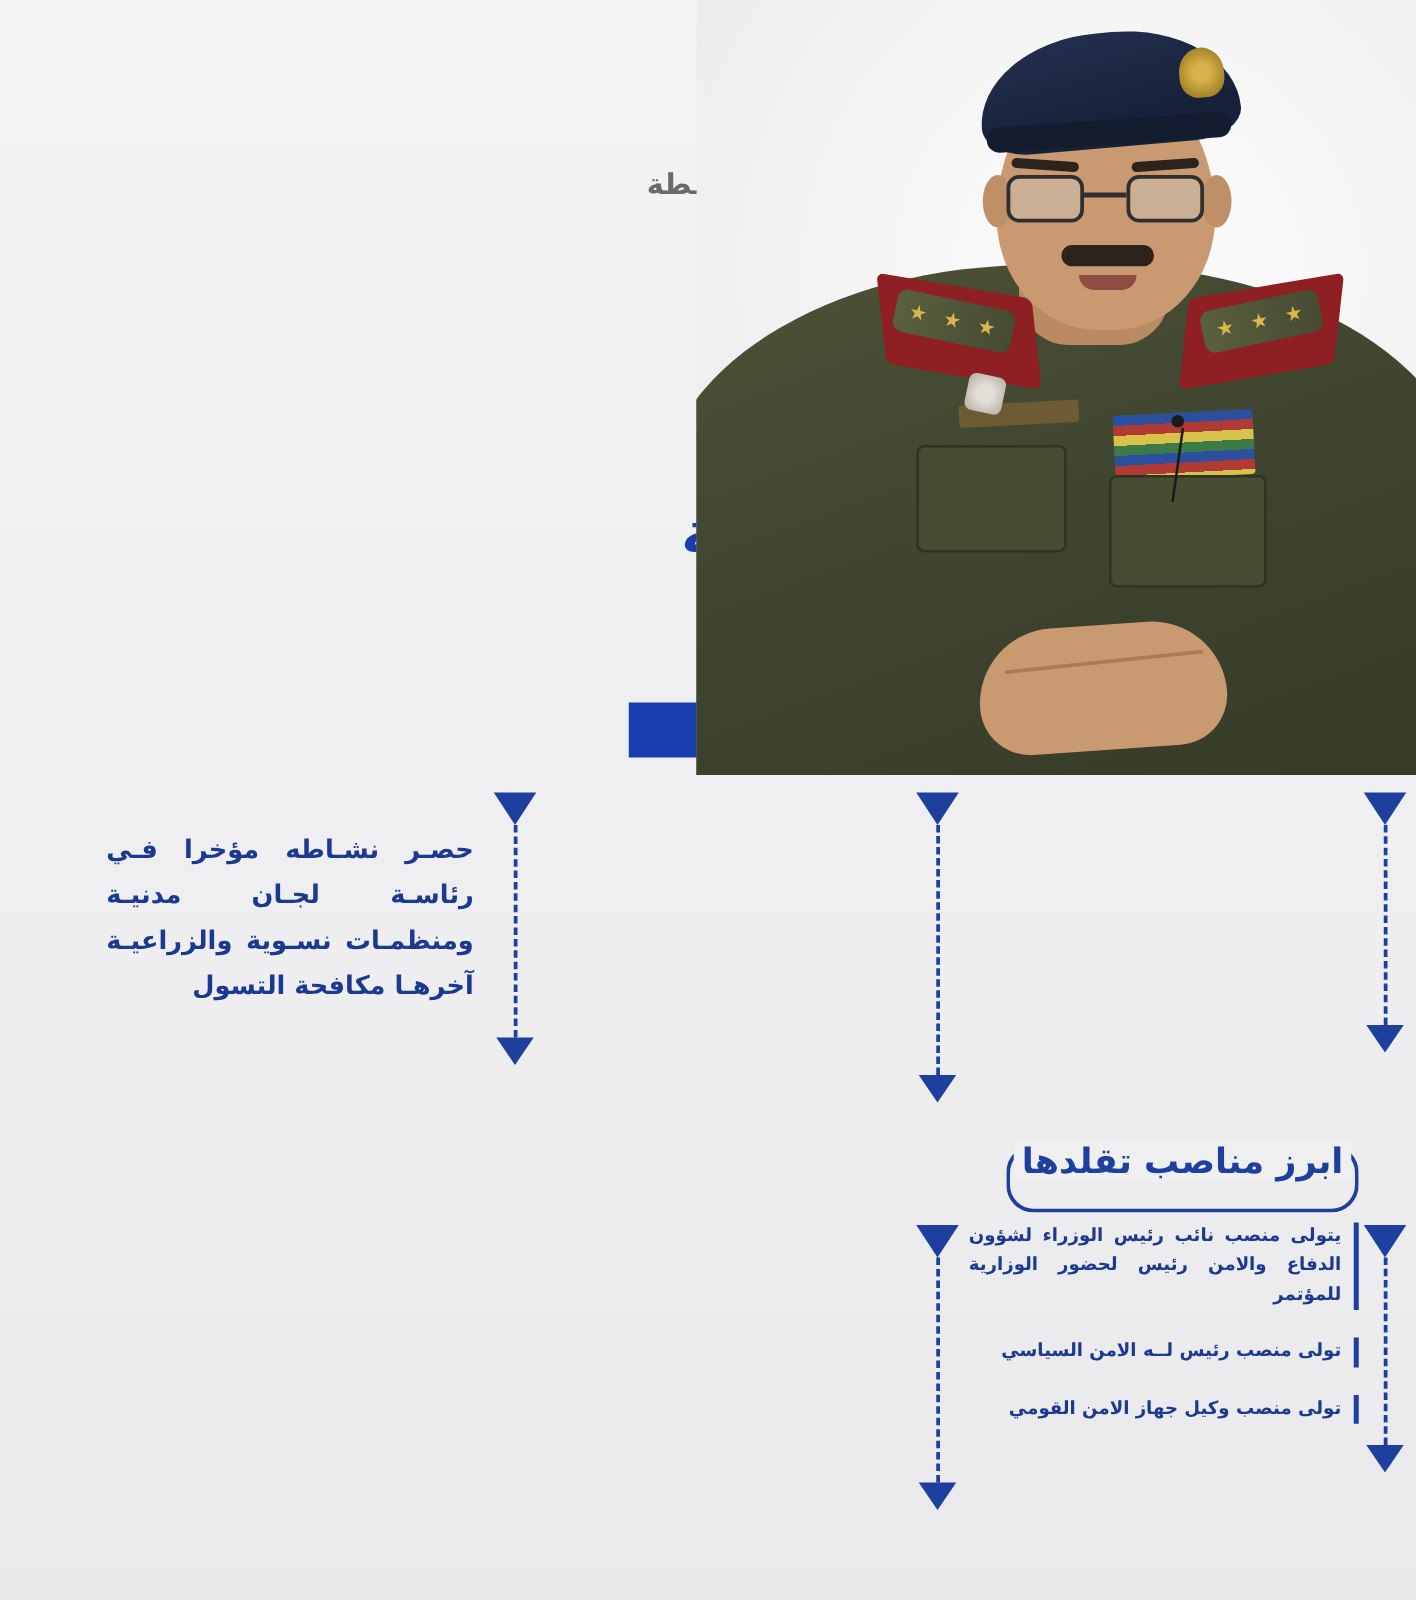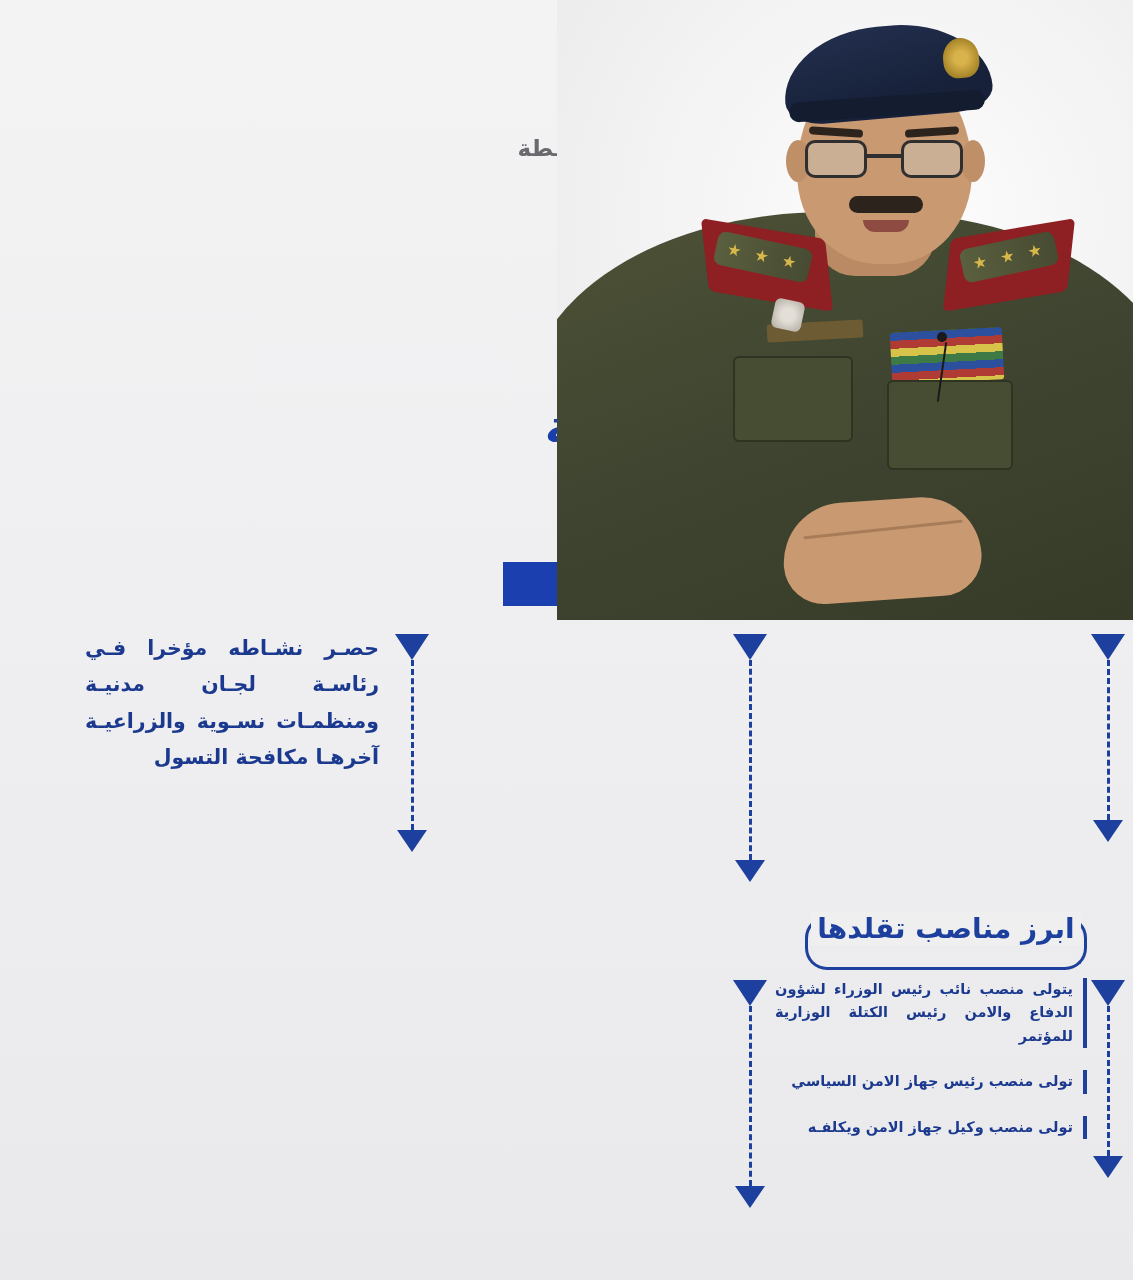--- a/index.html
+++ b/index.html
@@ -187,21 +187,21 @@
     text-align: justify;
     text-align-last: right;
     font-size: 20.5px;
     line-height: 1.78;
     font-weight: bold;
     color: #1b3a8f;
     padding-right: 6px;
   }
   .col-r { right: 46px; width: 330px; }
   .col-m { right: 410px; width: 300px; }
-  .col-l { right: 748px; width: 300px; }
+  .col-l { right: 748px; width: 300px; margin-top: 31px; }
 
   .arrow {
     position: absolute;
     width: 34px;
   }
   .arrow .head {
     width: 0; height: 0;
     border-left: 17px solid transparent;
     border-right: 17px solid transparent;
     border-top: 26px solid #1d3f9e;
@@ -362,25 +362,25 @@
     </div>
   </div>
 
   <div class="positions-title-wrap">
     <div class="positions-title">ابرز مناصب تقلدها</div>
   </div>
 
   <div class="pos-list">
     <div class="pos-item">
       <div class="pos-bar"></div>
-      <div class="pos-text">يتولى منصب  نائب رئيس الوزراء لشؤون الدفاع والامن رئيس الكتلة الوزارية للمؤتمر</div>
+      <div class="pos-text">يتولى منصب  نائب رئيس الوزراء لشؤون الدفاع والامن رئيس لحضور الوزارية للمؤتمر</div>
     </div>
     <div class="pos-item">
       <div class="pos-bar"></div>
-      <div class="pos-text">تولى منصب رئيس جهاز الامن السياسي</div>
+      <div class="pos-text">تولى منصب رئيس لــه الامن السياسي</div>
     </div>
     <div class="pos-item">
       <div class="pos-bar"></div>
-      <div class="pos-text">تولى منصب وكيل جهاز الامن ويكلفـه</div>
+      <div class="pos-text">تولى منصب وكيل جهاز الامن القومي</div>
     </div>
   </div>
 
 </div>
 
 </body></html>

